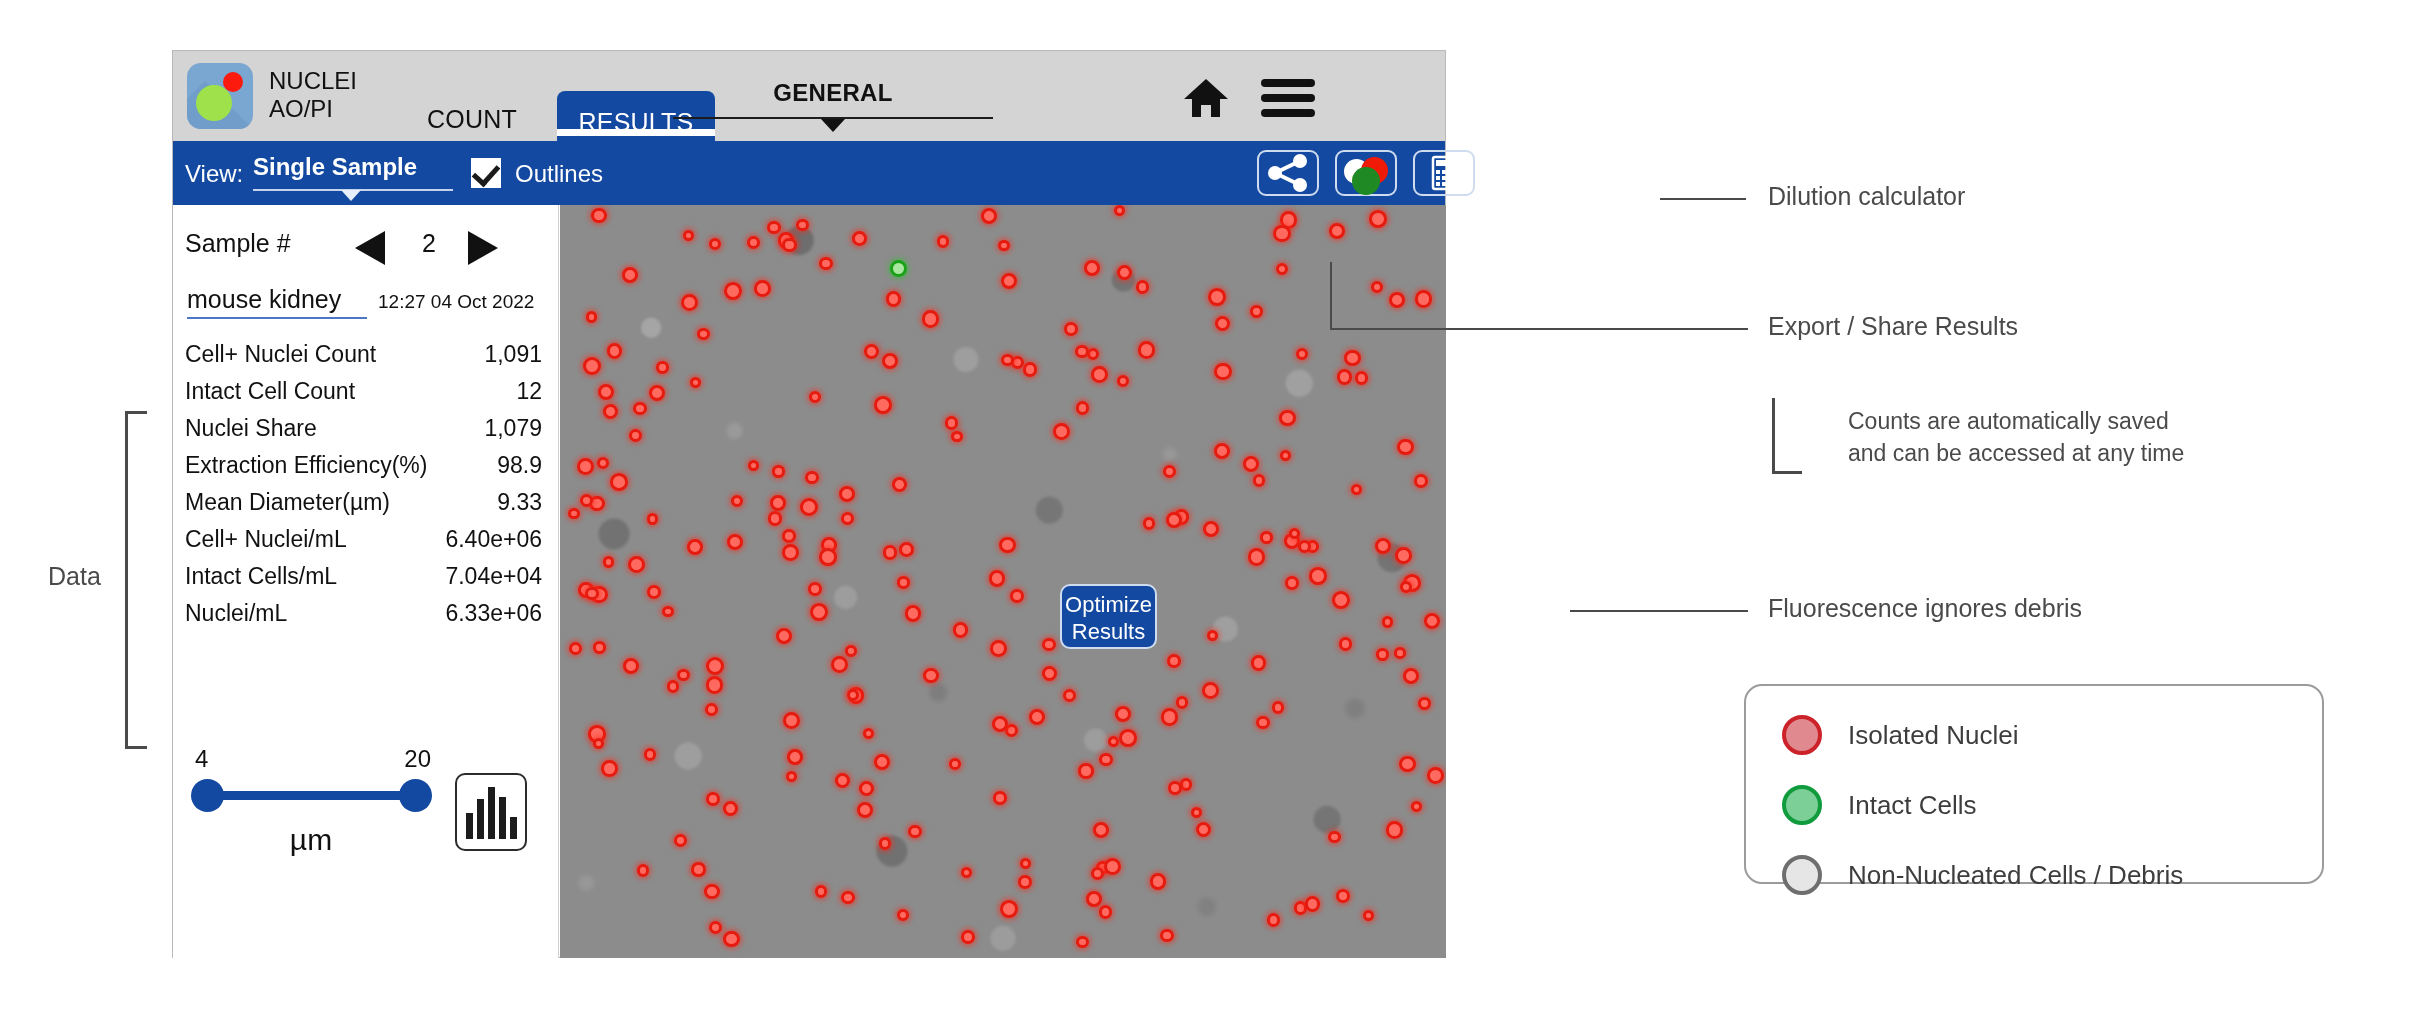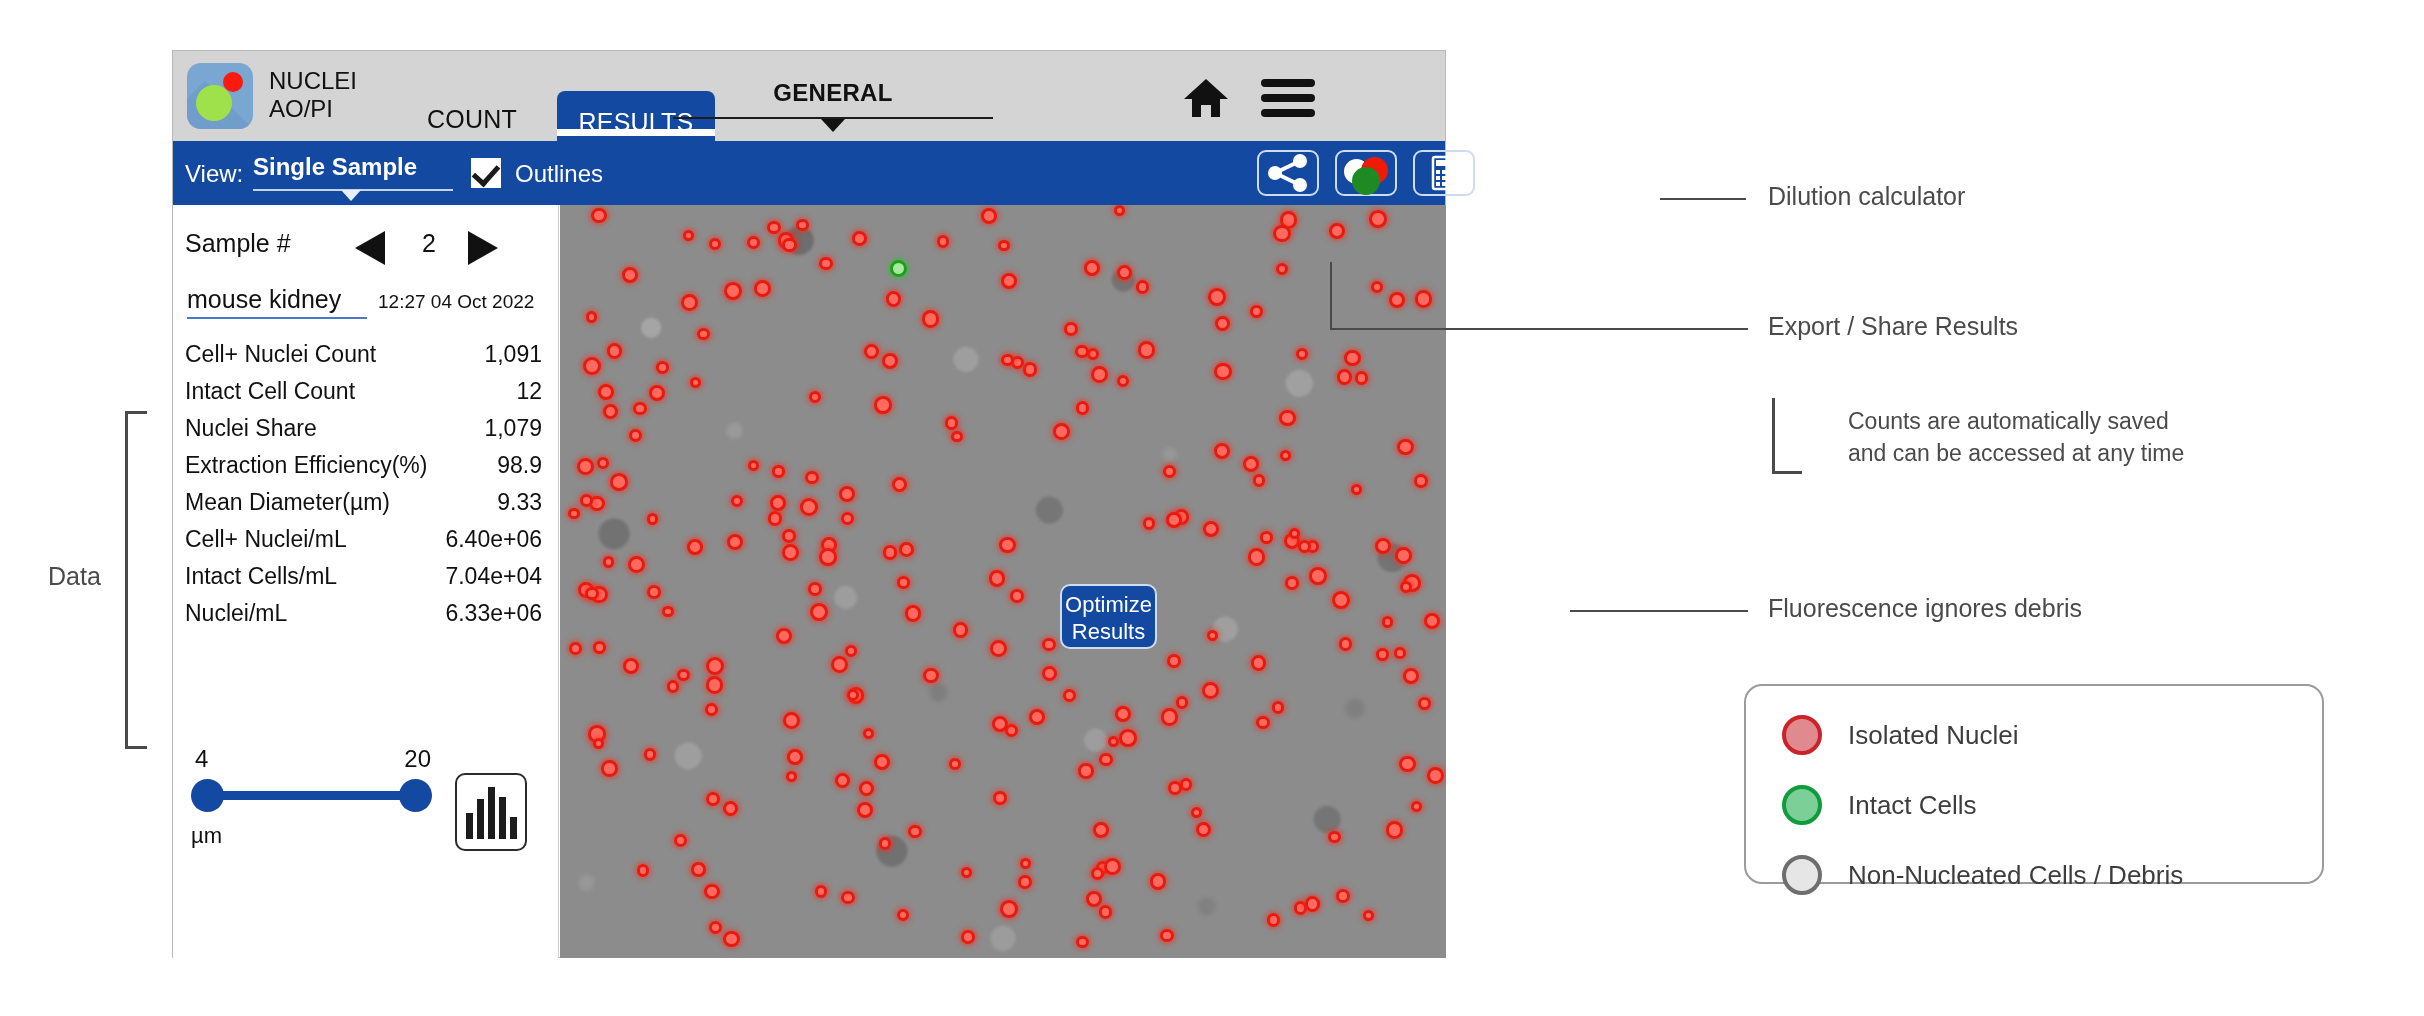--- a/index.html
+++ b/index.html
@@ -80,21 +80,21 @@
   .drow .v{position:absolute;right:16px;top:4px;font-size:23px;color:#111;white-space:nowrap;}
 
   
   #slider{position:absolute;left:18px;top:540px;width:240px;height:110px;}
   #s-min{position:absolute;left:4px;top:0;font-size:24px;color:#111;}
   #s-max{position:absolute;right:0;top:0;font-size:24px;color:#111;}
   #s-track{position:absolute;left:14px;top:46px;width:212px;height:9px;background:#1349a0;}
   .s-knob{position:absolute;top:34px;width:33px;height:33px;border-radius:50%;background:#1349a0;}
   #s-knob-lo{left:0px;}
   #s-knob-hi{left:208px;}
-  #s-unit{position:absolute;left:0;top:78px;width:240px;text-align:left;font-size:22px;color:#111;}
+  #s-unit{position:absolute;left:0;top:78px;width:240px;text-align:center;font-size:30px;color:#111;}
   #hist-btn{position:absolute;left:282px;top:568px;width:72px;height:78px;border:2px solid #2b2b2b;
         border-radius:10px;box-sizing:border-box;display:flex;align-items:flex-end;
         justify-content:center;gap:4px;padding:0 8px 10px;}
   #hist-btn i{display:block;width:7px;background:#1c1c1c;}
 
   
   #scope{position:absolute;left:387px;top:154px;width:886px;height:753px;overflow:hidden;
          background:#8b8b8b;}
   #scope .noise{position:absolute;inset:-20px;
      background:

